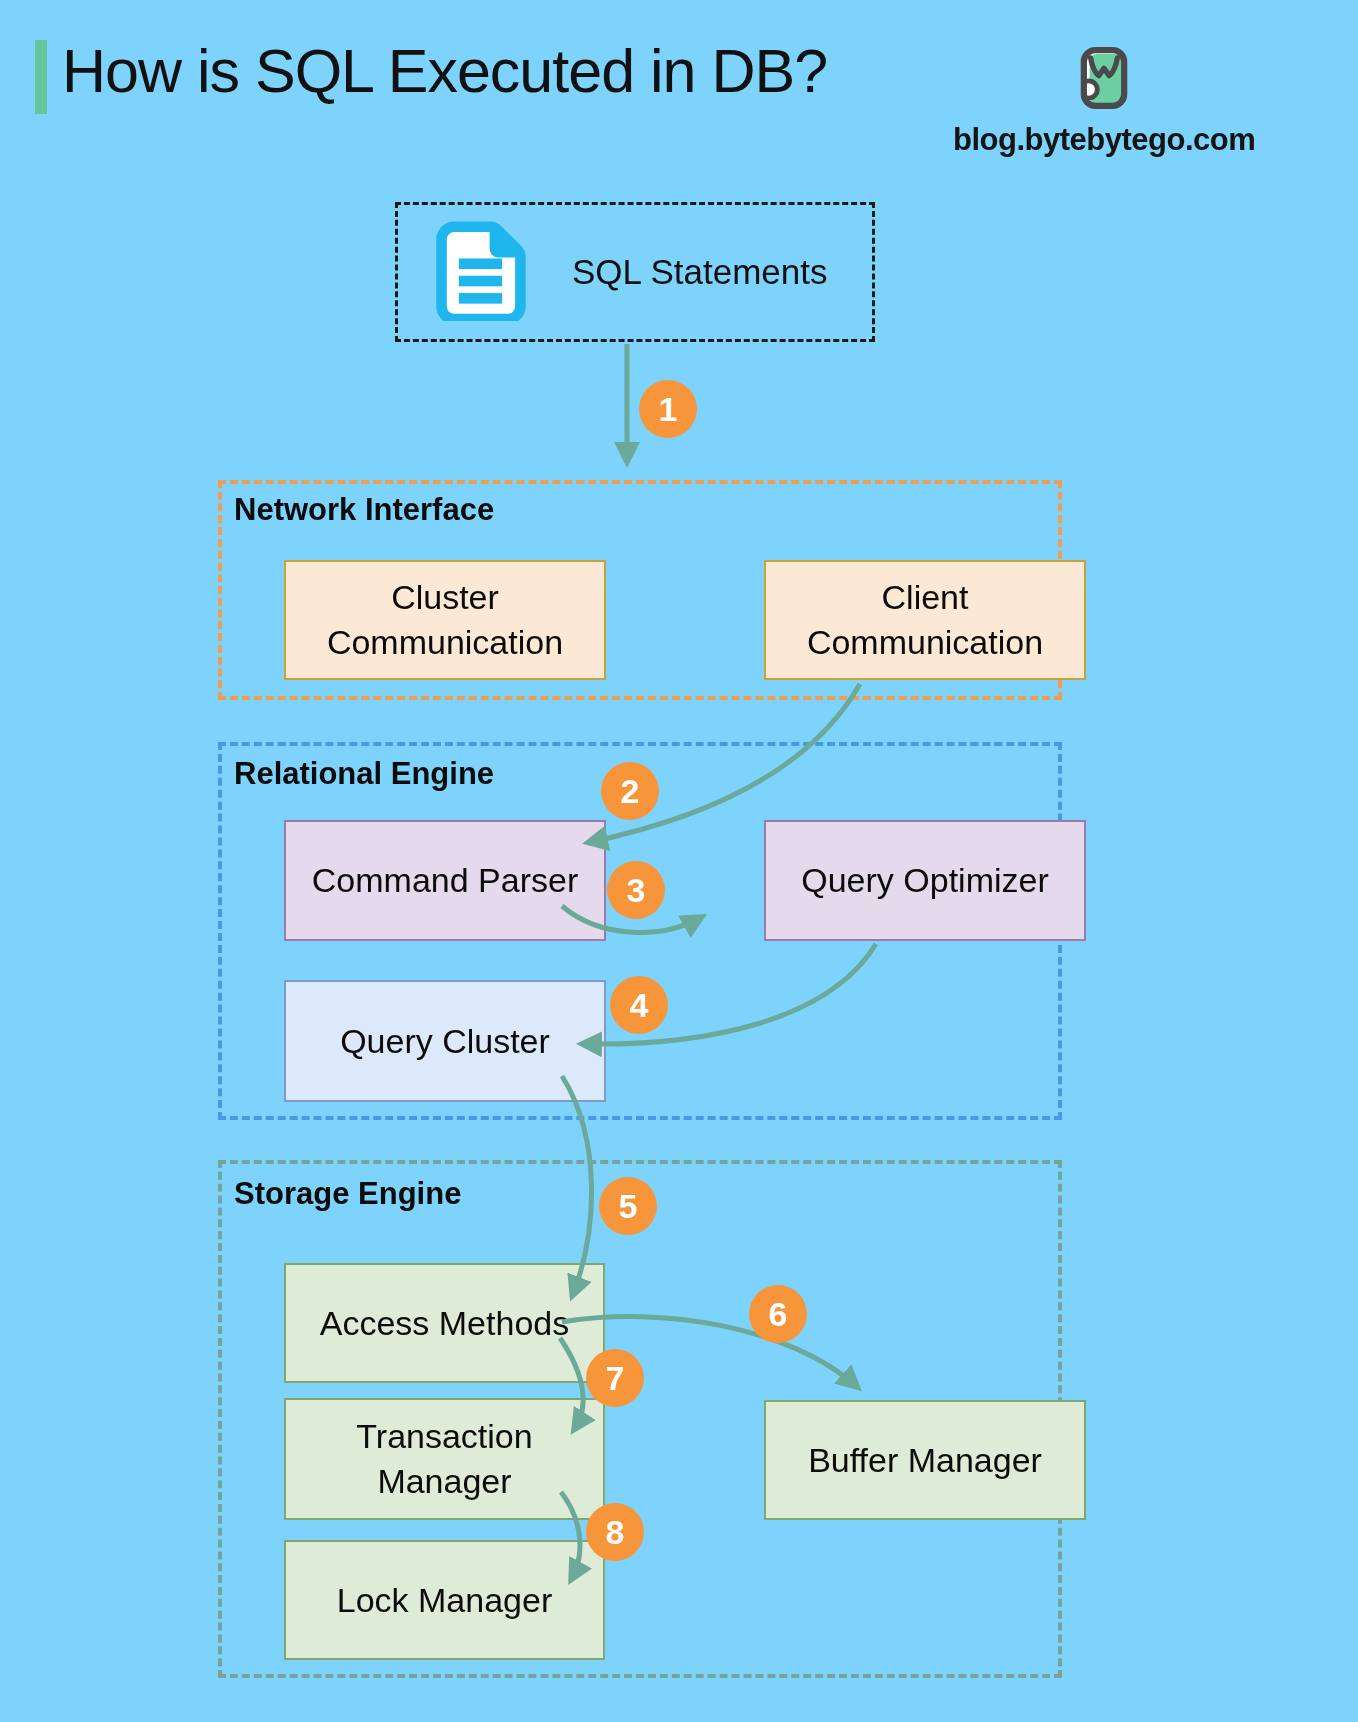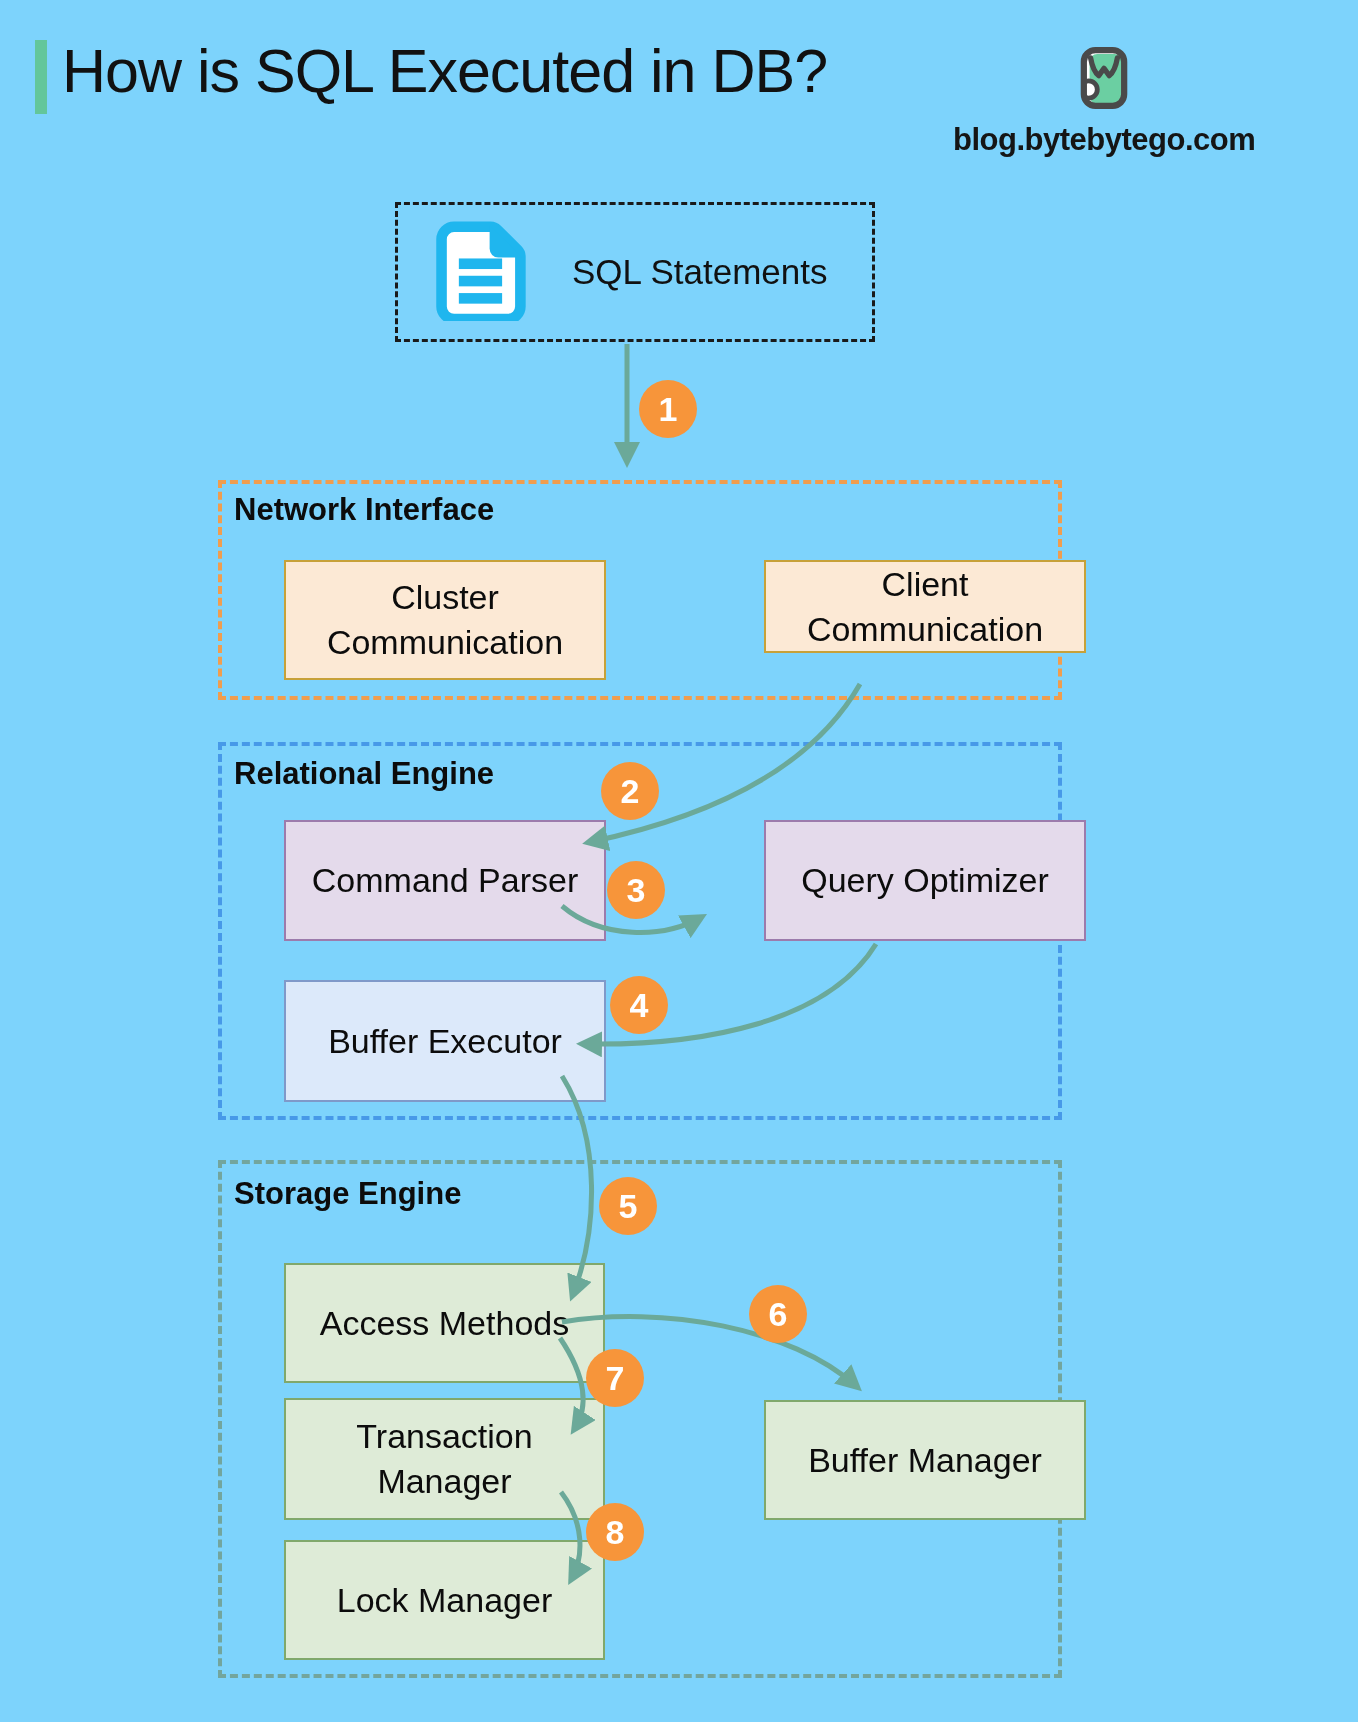--- a/index.html
+++ b/index.html
@@ -28,21 +28,21 @@
 
   
   .node{position:absolute;box-sizing:border-box;display:flex;align-items:center;justify-content:center;
         text-align:center;font-size:34px;line-height:1.32;color:#0c0c0c;padding:6px 14px;margin-left:46px;}
   .node.peach {background:#FCE9D5;border:2px solid #C7A139;}
   .node.purple{background:#E4DAEB;border:2px solid #9C7BAC;}
   .node.blue  {background:#DCE9FA;border:2px solid #7F99C9;}
   .node.green {background:#DEEBD7;border:2px solid #80A86C;}
 
   .n-cluster {left:238px;top:560px;width:322px;height:120px;}
-  .n-client  {left:718px;top:560px;width:322px;height:93px;}
+  .n-client  {left:718px;top:560px;width:322px;height:120px;}
   .n-parser  {left:238px;top:820px;width:322px;height:121px;}
   .n-optimizer{left:718px;top:820px;width:322px;height:121px;}
   .n-executor{left:238px;top:980px;width:322px;height:122px;}
   .n-access  {left:238px;top:1263px;width:321px;height:120px;}
   .n-transaction{left:238px;top:1398px;width:321px;height:122px;}
   .n-buffer  {left:718px;top:1400px;width:322px;height:120px;}
   .n-lock    {left:238px;top:1540px;width:321px;height:120px;}
 
   
   .badge{position:absolute;width:58px;height:58px;border-radius:50%;background:#F7953A;
@@ -103,21 +103,21 @@
   <div class="section-title" style="left:234px;top:756px;">Relational Engine</div>
 
   <div class="section sec-storage"></div>
   <div class="section-title" style="left:234px;top:1176px;">Storage Engine</div>
 
   <div class="node peach n-cluster">Cluster Communication</div>
   <div class="node peach n-client">Client Communication</div>
 
   <div class="node purple n-parser">Command Parser</div>
   <div class="node purple n-optimizer">Query Optimizer</div>
-  <div class="node blue n-executor">Buffer Executor</div>
+  <div class="node blue n-executor">Query Cluster</div>
 
   <div class="node green n-access">Access Methods</div>
   <div class="node green n-transaction">Transaction Manager</div>
   <div class="node green n-buffer">Buffer Manager</div>
   <div class="node green n-lock">Lock Manager</div>
 
   <svg class="flow-svg">
     <defs>
       <marker id="ah" markerWidth="5.2" markerHeight="5.2" refX="3.6" refY="2.6" orient="auto" markerUnits="strokeWidth">
         <path d="M0,0 L5.2,2.6 L0,5.2 z" fill="#6BA999"></path>

